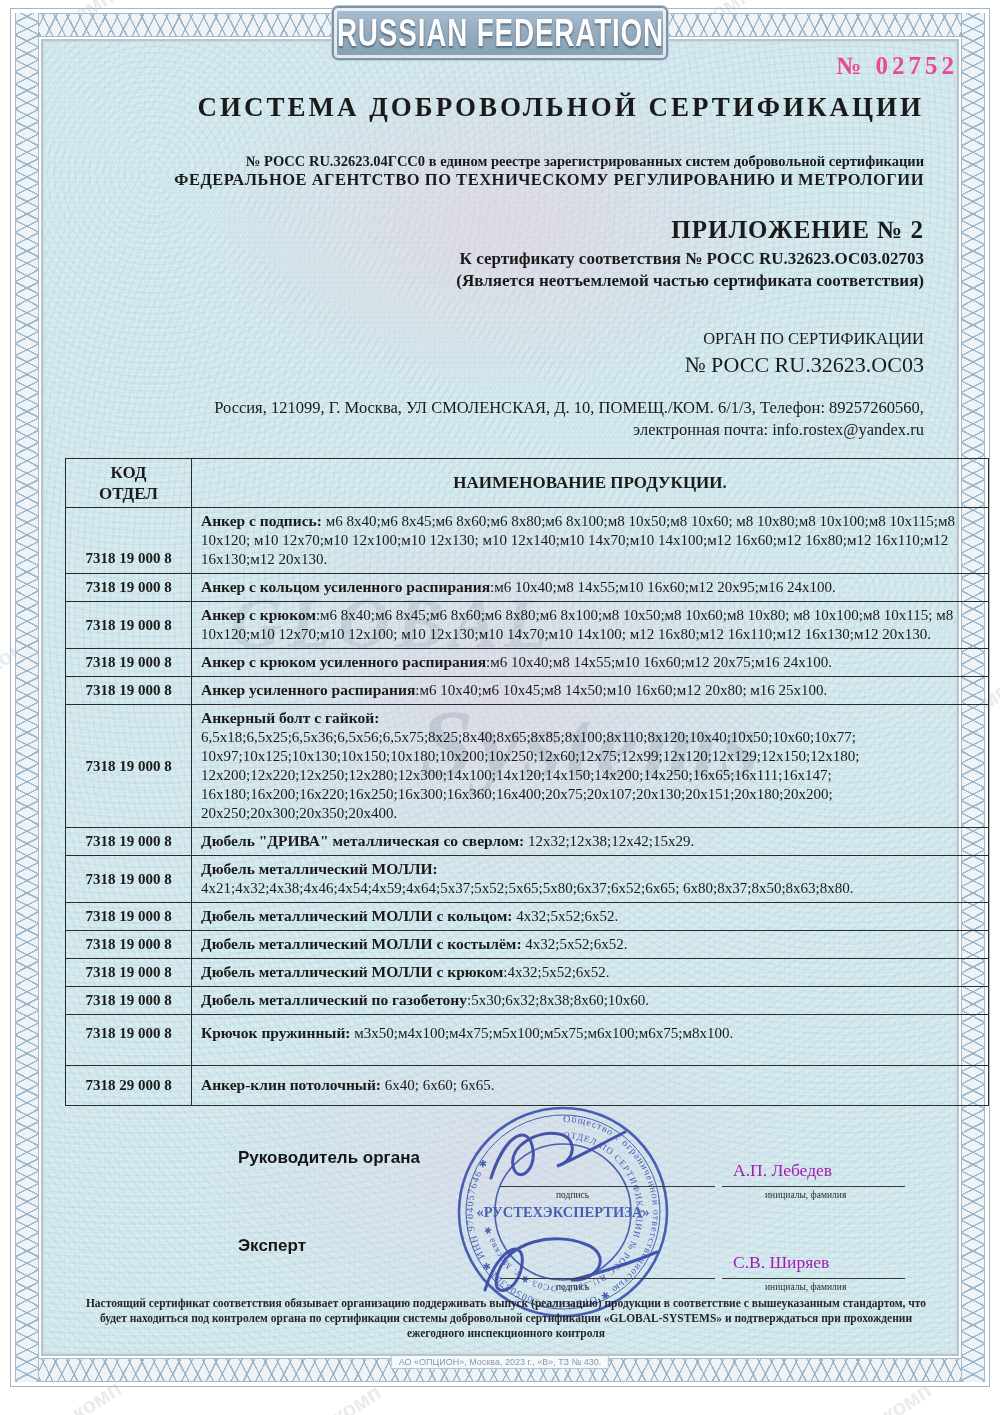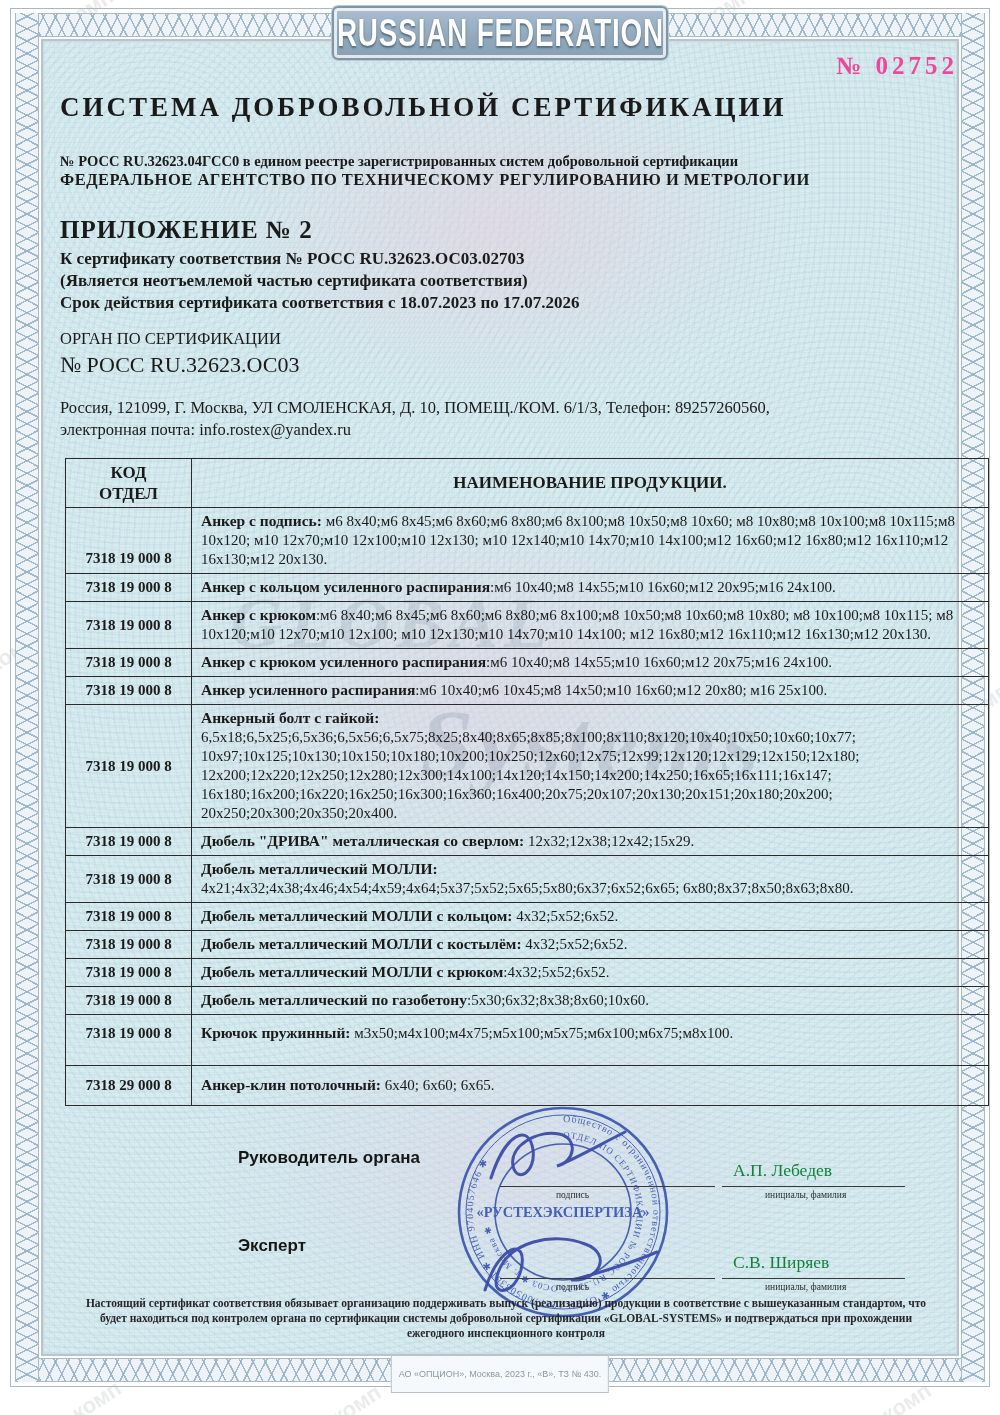--- a/index.html
+++ b/index.html
@@ -50,21 +50,21 @@
   }
   .banner span {
     font-family:"Liberation Sans","DejaVu Sans",sans-serif; font-weight:bold;
     font-size:34px; color:#fdfdfd; letter-spacing:1px; transform:scale(.82,1.12);
     text-shadow:0 1px 2px rgba(40,60,80,.55), 0 0 1px #5d7488; white-space:nowrap;
   }
   .cert-no {
     position:absolute; top:52px; right:42px; font-size:25px; font-weight:bold;
     color:#ec4899; letter-spacing:4px;
   }
-  .ct { position:absolute; left:60px; right:76px; text-align:left; }
+  .ct { position:absolute; left:60px; right:76px; text-align:right; }
   .t-system   { top:92px;  font-size:27px; font-weight:bold; letter-spacing:3px; }
   .t-gs       { top:124px; font-size:25px; font-weight:bold; letter-spacing:4px; }
   .t-registry { top:153px; font-size:14.5px; font-weight:bold; }
   .t-agency   { top:170px; font-size:16.5px; font-weight:bold; letter-spacing:.5px; }
   .t-annex    { top:216px; font-size:25px; font-weight:bold; letter-spacing:1px; }
   .t-an1      { top:249px; font-size:17px; font-weight:bold; }
   .t-an2      { top:271px; font-size:17px; font-weight:bold; }
   .t-an3      { top:293px; font-size:17px; font-weight:bold; }
   .t-org1     { top:329px; font-size:16.5px; }
   .t-org2     { top:352px; font-size:22px;font-family:Liberation Serif, serif; }
@@ -89,32 +89,32 @@
   .wm-frag { font-family:"Liberation Sans",sans-serif; font-size:22px; color:rgba(123,136,148,.17); transform:rotate(-33deg); }
   
   .sig-role { position:absolute; font-family:"Liberation Sans","DejaVu Sans",sans-serif; font-weight:bold; font-size:17px; color:#161616; }
   .role-head { left:238px; top:1148px; } .role-exp { left:238px; top:1236px; }
   .sigline { position:absolute; height:1px; background:#3a3a3a; }
   .ln-a { left:500px; top:1186px; width:215px; } .ln-b { left:722px; top:1186px; width:183px; }
   .ln-c { left:500px; top:1278px; width:215px; } .ln-d { left:722px; top:1278px; width:183px; }
   .cap { position:absolute; font-size:9.5px; color:#2e2e2e; }
   .cap-s1 { left:556px; top:1190px; } .cap-n1 { left:765px; top:1190px; }
   .cap-s2 { left:556px; top:1282px; } .cap-n2 { left:765px; top:1282px; }
-  .sname { position:absolute; font-size:17.5px; color:#15803d; }
+  .sname { position:absolute; font-size:17.5px; color:#a21caf; }
   .nm1 { left:733px; top:1160px; } .nm2 { left:733px; top:1252px; }
   .stamp { position:absolute; left:433px; top:1082px; width:260px; height:260px; opacity:.92; }
   
   .foot {
     position:absolute; left:72px; right:60px; top:1296px; text-align:center;
     font-size:11.5px; font-weight:bold; line-height:15px; color:#26262a;
   }
   .imprint {
     position:absolute; left:50%; transform:translateX(-50%); top:1355px;
     font-family:"Liberation Sans",sans-serif; font-size:9px; color:#8a97a4;
-    background:#f6f9fb; border:1px solid #b8c4cc; padding:13px 7px; white-space:nowrap;
+    background:#f6f9fb; border:1px solid #b8c4cc; padding:1px 7px; white-space:nowrap;
   }
 </style>
 </head>
 <body>
 
 <div class="page">
 
   <span class="wm wm-frag" style="left:62px;top:-4px">комп</span>
   <span class="wm wm-frag" style="left:700px;top:-6px">комп</span>
   <span class="wm wm-frag" style="left:-14px;top:640px">комп</span>
@@ -139,21 +139,20 @@
   </div>
   <div class="cert-no">№ 02752</div>
 
   <div class="ct t-system">СИСТЕМА ДОБРОВОЛЬНОЙ СЕРТИФИКАЦИИ</div>
   <div class="ct t-registry">№ РОСС RU.32623.04ГСС0 в едином реестре зарегистрированных систем добровольной сертификации</div>
   <div class="ct t-agency">ФЕДЕРАЛЬНОЕ АГЕНТСТВО ПО ТЕХНИЧЕСКОМУ РЕГУЛИРОВАНИЮ И МЕТРОЛОГИИ</div>
 
   <div class="ct t-annex">ПРИЛОЖЕНИЕ № 2</div>
   <div class="ct t-an1">К сертификату соответствия № РОСС RU.32623.ОС03.02703</div>
   <div class="ct t-an2">(Является неотъемлемой частью сертификата соответствия)</div>
-  <div class="ct t-an3">Срок действия сертификата соответствия с 18.07.2023 по 17.07.2026</div>
 
   <div class="ct t-org1">ОРГАН ПО СЕРТИФИКАЦИИ</div>
   <div class="ct t-org2">№ РОСС RU.32623.ОС03</div>
   <div class="ct t-addr">Россия, 121099, Г. Москва, УЛ СМОЛЕНСКАЯ, Д. 10, ПОМЕЩ./КОМ. 6/1/3, Телефон: 89257260560,</div>
   <div class="ct t-mail">электронная почта: info.rostex@yandex.ru</div>
 
   <table class="ptable">
     <thead>
       <tr>
         <th class="code-h">

